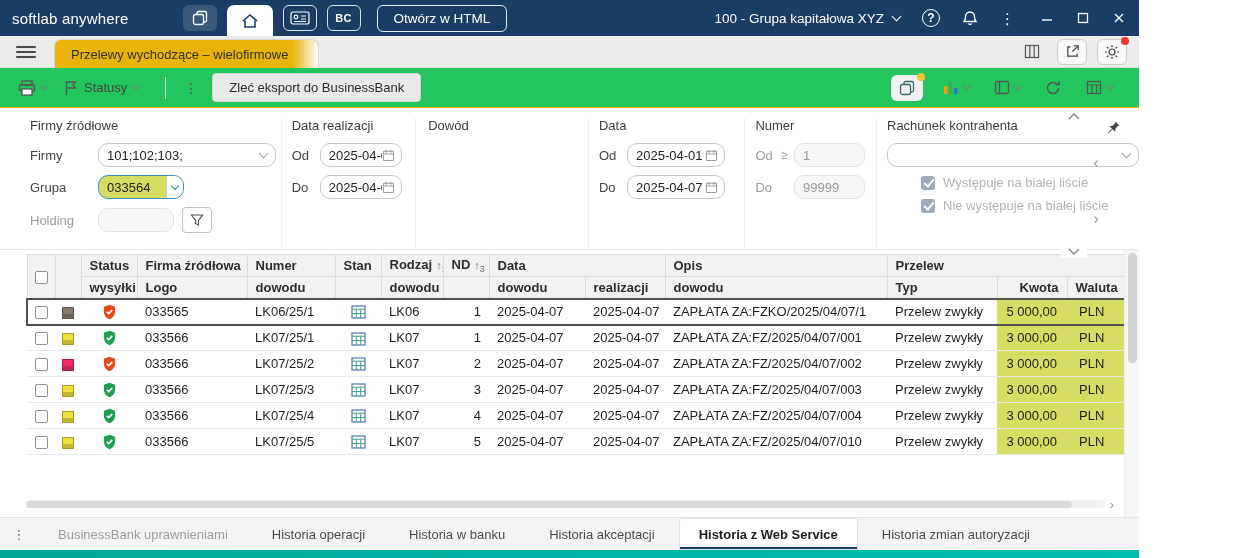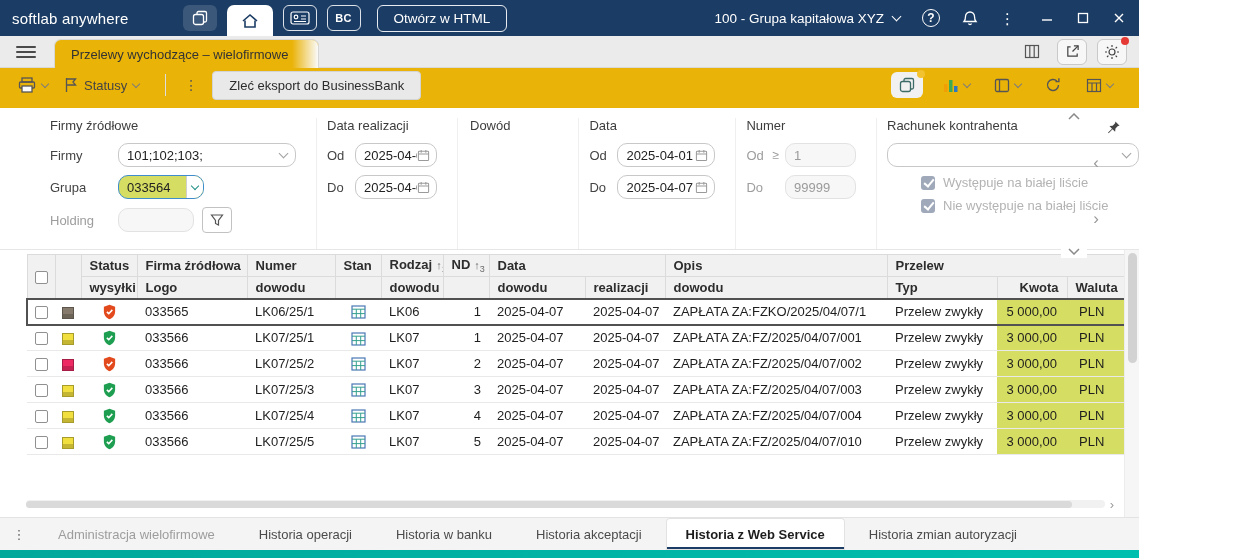--- a/index.html
+++ b/index.html
@@ -29,34 +29,34 @@
 .hamburger { width:20px; margin:0 18px 9px 16px; display:flex; flex-direction:column; gap:3px; cursor:pointer; }
 .hamburger i { height:2px; background:#4a4a4a; border-radius:1px; display:block; }
 .doc-tab { background:#eab308; border:1px solid #d7d7d7; border-bottom:none; border-radius:7px 7px 0 0; height:29px; padding:0 30px 0 16px; display:flex; align-items:center; color:#333; position:relative; z-index:1; margin-bottom:-1px; white-space:nowrap; overflow:hidden; max-width:290px; cursor:pointer; }
 .doc-tab::after { content:""; position:absolute; right:0; top:0; bottom:0; width:26px; background:linear-gradient(90deg, rgba(250,250,250,0), #fafafa); }
 .ts-right { margin-left:auto; display:flex; align-items:center; gap:10px; padding-right:12px; align-self:center; }
 .ts-btn { width:30px; height:26px; border:1px solid #c9c9c9; border-radius:6px; background:#f7f7f7; display:flex; align-items:center; justify-content:center; position:relative; cursor:pointer; }
 .ts-plain { border:none; background:transparent; }
 .red-dot { position:absolute; top:-3px; right:-3px; width:8px; height:8px; border-radius:50%; background:#e53935; }
 
 
-.toolbar { height:40px; background:#eab308; display:flex; align-items:center; padding:0 12px 0 18px; border-bottom:6px solid #eab308; flex:0 0 40px; }
+.toolbar { height:40px; background:#22c55e; display:flex; align-items:center; padding:0 12px 0 18px; border-bottom:1px solid #eab308; flex:0 0 40px; }
 .tgroup { display:flex; align-items:center; gap:6px; color:#444; cursor:pointer; margin-right:16px; }
 .cdown { width:6px; height:6px; border-right:1.4px solid #7d7d7d; border-bottom:1.4px solid #7d7d7d; transform:rotate(45deg); margin-top:-3px; display:inline-block; flex:none; }
 .vdiv { width:1px; height:22px; background:#ddd; margin:0 10px; }
 .kebab-btn { color:#555; font-size:14px; padding:4px 8px; cursor:pointer; }
 .export-btn { background:#e9e9e9; border:1px solid #d4d4d4; border-radius:4px; color:#2c2c2c; font:inherit; padding:6px 16px; margin-left:6px; cursor:pointer; }
 .tb2-right { margin-left:auto; display:flex; align-items:center; gap:16px; padding-right:10px; }
 .tb2-btn { display:flex; align-items:center; gap:5px; border:none; background:transparent; cursor:pointer; position:relative; padding:4px; }
 .views-btn { background:#f1f1f1; border-radius:6px; padding:5px 8px; }
 .yellow-dot { position:absolute; top:-2px; right:-2px; width:8px; height:8px; border-radius:50%; background:#f2c230; }
 
 
 .filters { background:#fff; flex:0 0 142px; display:flex; padding-top:10px; position:relative; border-bottom:1px solid #e6e6e6; }
-.fgroup { padding-left:12px; border-left:1px solid #efefef;margin-left:20px; }
+.fgroup { padding-left:12px; border-left:1px solid #efefef; }
 .fgroup.first { border-left:none; padding-left:30px; width:292px; }
 .g-datar { width:140px; padding-left:10px; }
 .g-dowod { width:180px; }
 .g-data { width:163px; padding-left:10px; }
 .g-numer { width:137px; padding-left:10px; }
 .g-rach { flex:1; padding-left:10px; }
 .fg-title { color:#3d3d3d; margin-bottom:10px; }
 .frow { display:flex; align-items:center; margin-bottom:8px; }
 .flabel { color:#444; flex:none; }
 .flabel.dim { color:#9d9d9d; }
@@ -657,21 +657,21 @@
       </div>
     </div>
     <div class="vscroll">
       <div class="vthumb"></div>
     </div>
   </div>
 
   <div class="bottombar">
     <span class="bb-kebab">⋮</span>
     <div class="bb-tabs">
-        <div class="btab dimmed">Administracja wielofirmowe</div>
+        <div class="btab dimmed">BusinessBank uprawnieniami</div>
         <div class="btab">Historia operacji</div>
         <div class="btab">Historia w banku</div>
         <div class="btab">Historia akceptacji</div>
         <div class="btab active">Historia z Web Service</div>
         <div class="btab">Historia zmian autoryzacji</div>
       </div>
   </div>
 
   <div class="statusbar"></div>
 </div>

